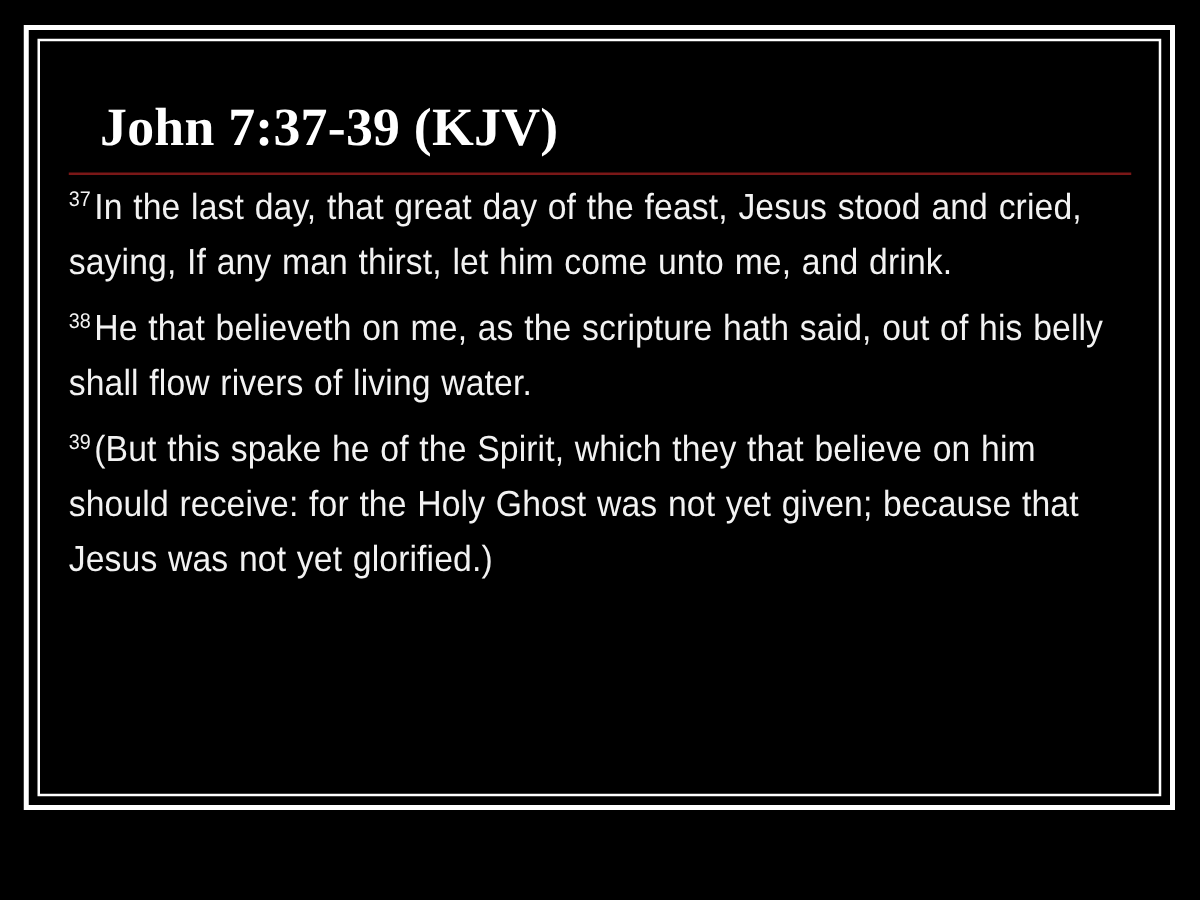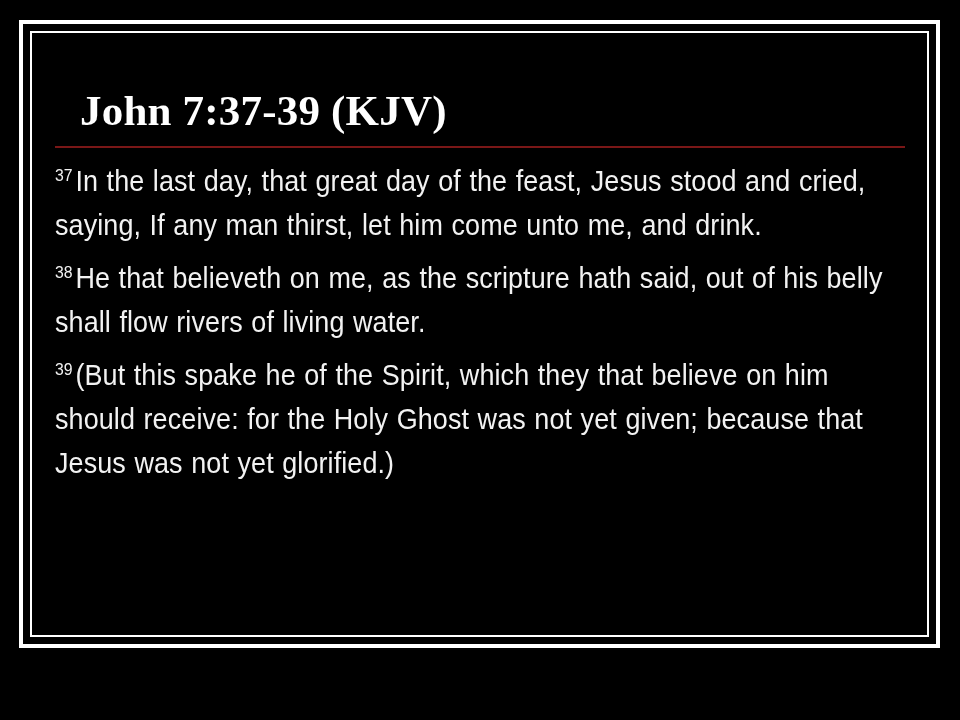--- a/index.html
+++ b/index.html
@@ -43,21 +43,21 @@
     height: 606px;
     border: 2px solid #ffffff;
     box-sizing: border-box;
     pointer-events: none;
   }
 
   
   .content {
     position: absolute;
     left: 55px;
-    top: 88px;
+    top: 80px;
     width: 850px;
     height: 530px;
   }
 
   .slide-title {
     margin: 0;
     padding: 0 0 0 25px;
     font-family: "Liberation Serif", serif;
     font-weight: bold;
     font-size: 43px;
@@ -70,21 +70,21 @@
   .title-rule {
     margin: 12px 0 0 0;
     width: 850px;
     height: 2px;
     background: #7a1717;
     border: 0;
     padding: 0;
   }
 
   .body-block {
-    margin-top: 11px;
+    margin-top: 4px;
     width: 850px;
   }
 
   .verse {
     margin: 0 0 9px 0;
     padding: 0;
     color: #f2f2f2;
     font-family: "Liberation Sans Narrow", "Liberation Sans", sans-serif;
     font-size: 29px;
     line-height: 44px;

